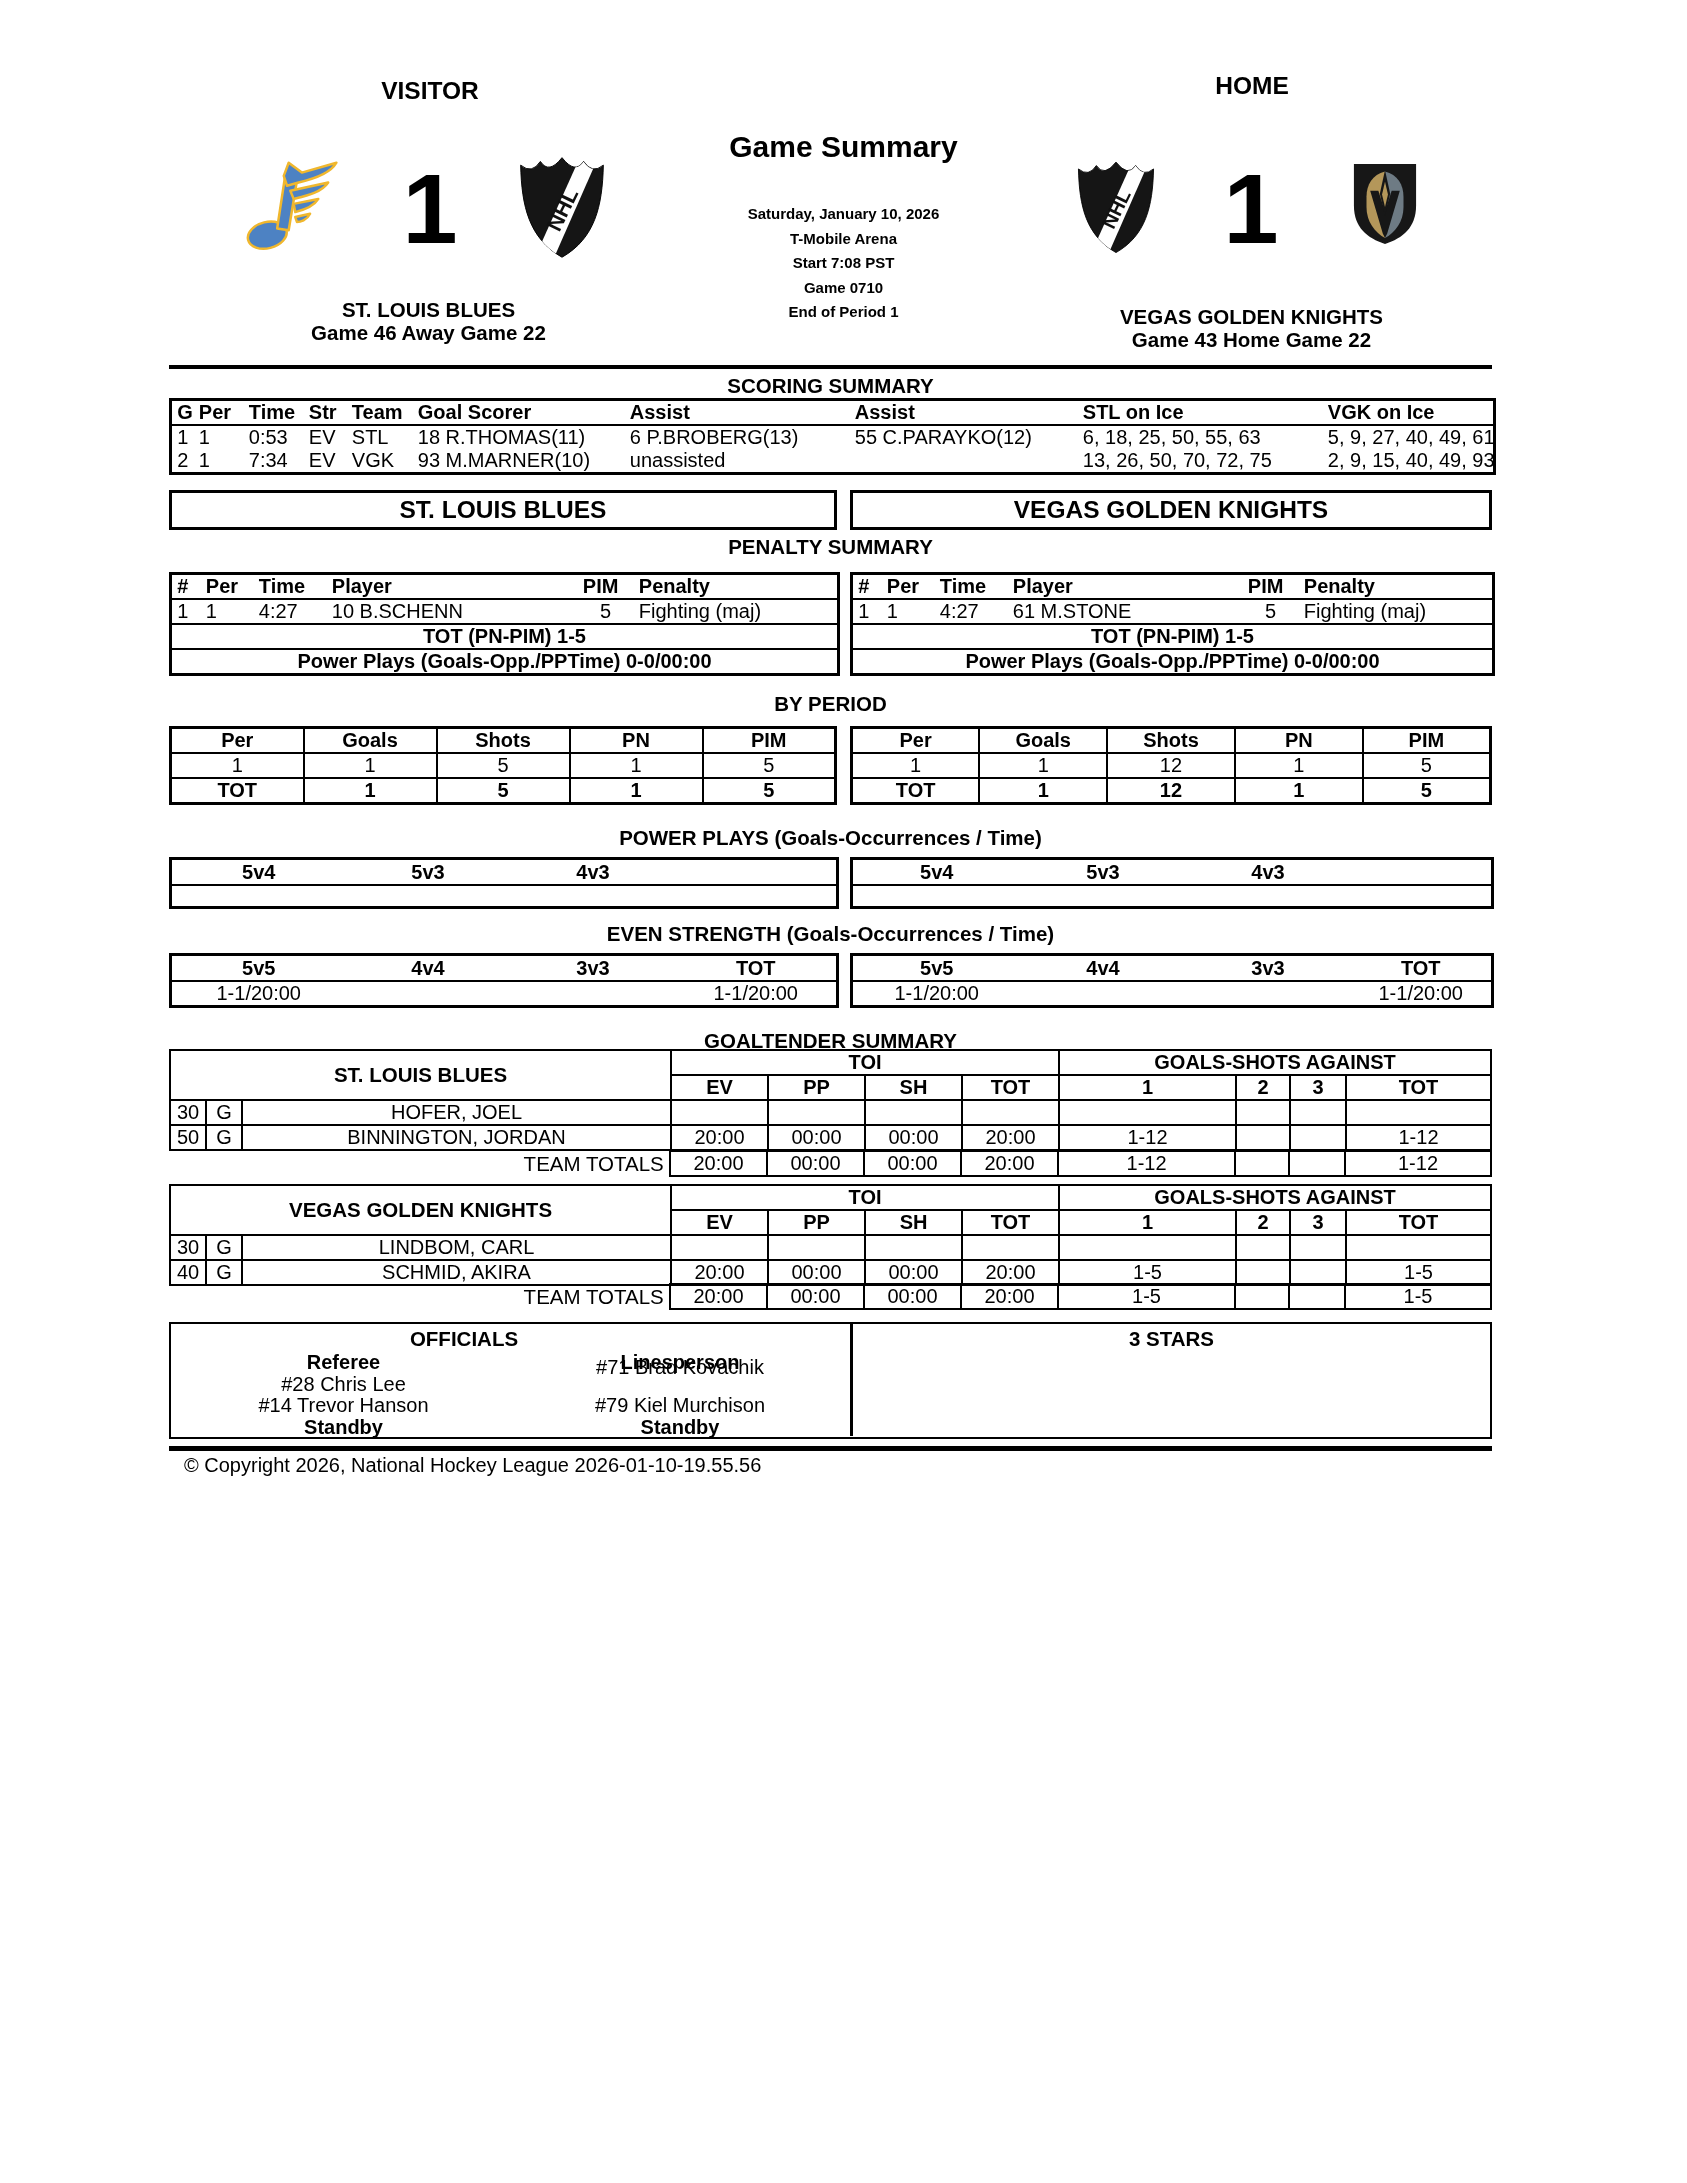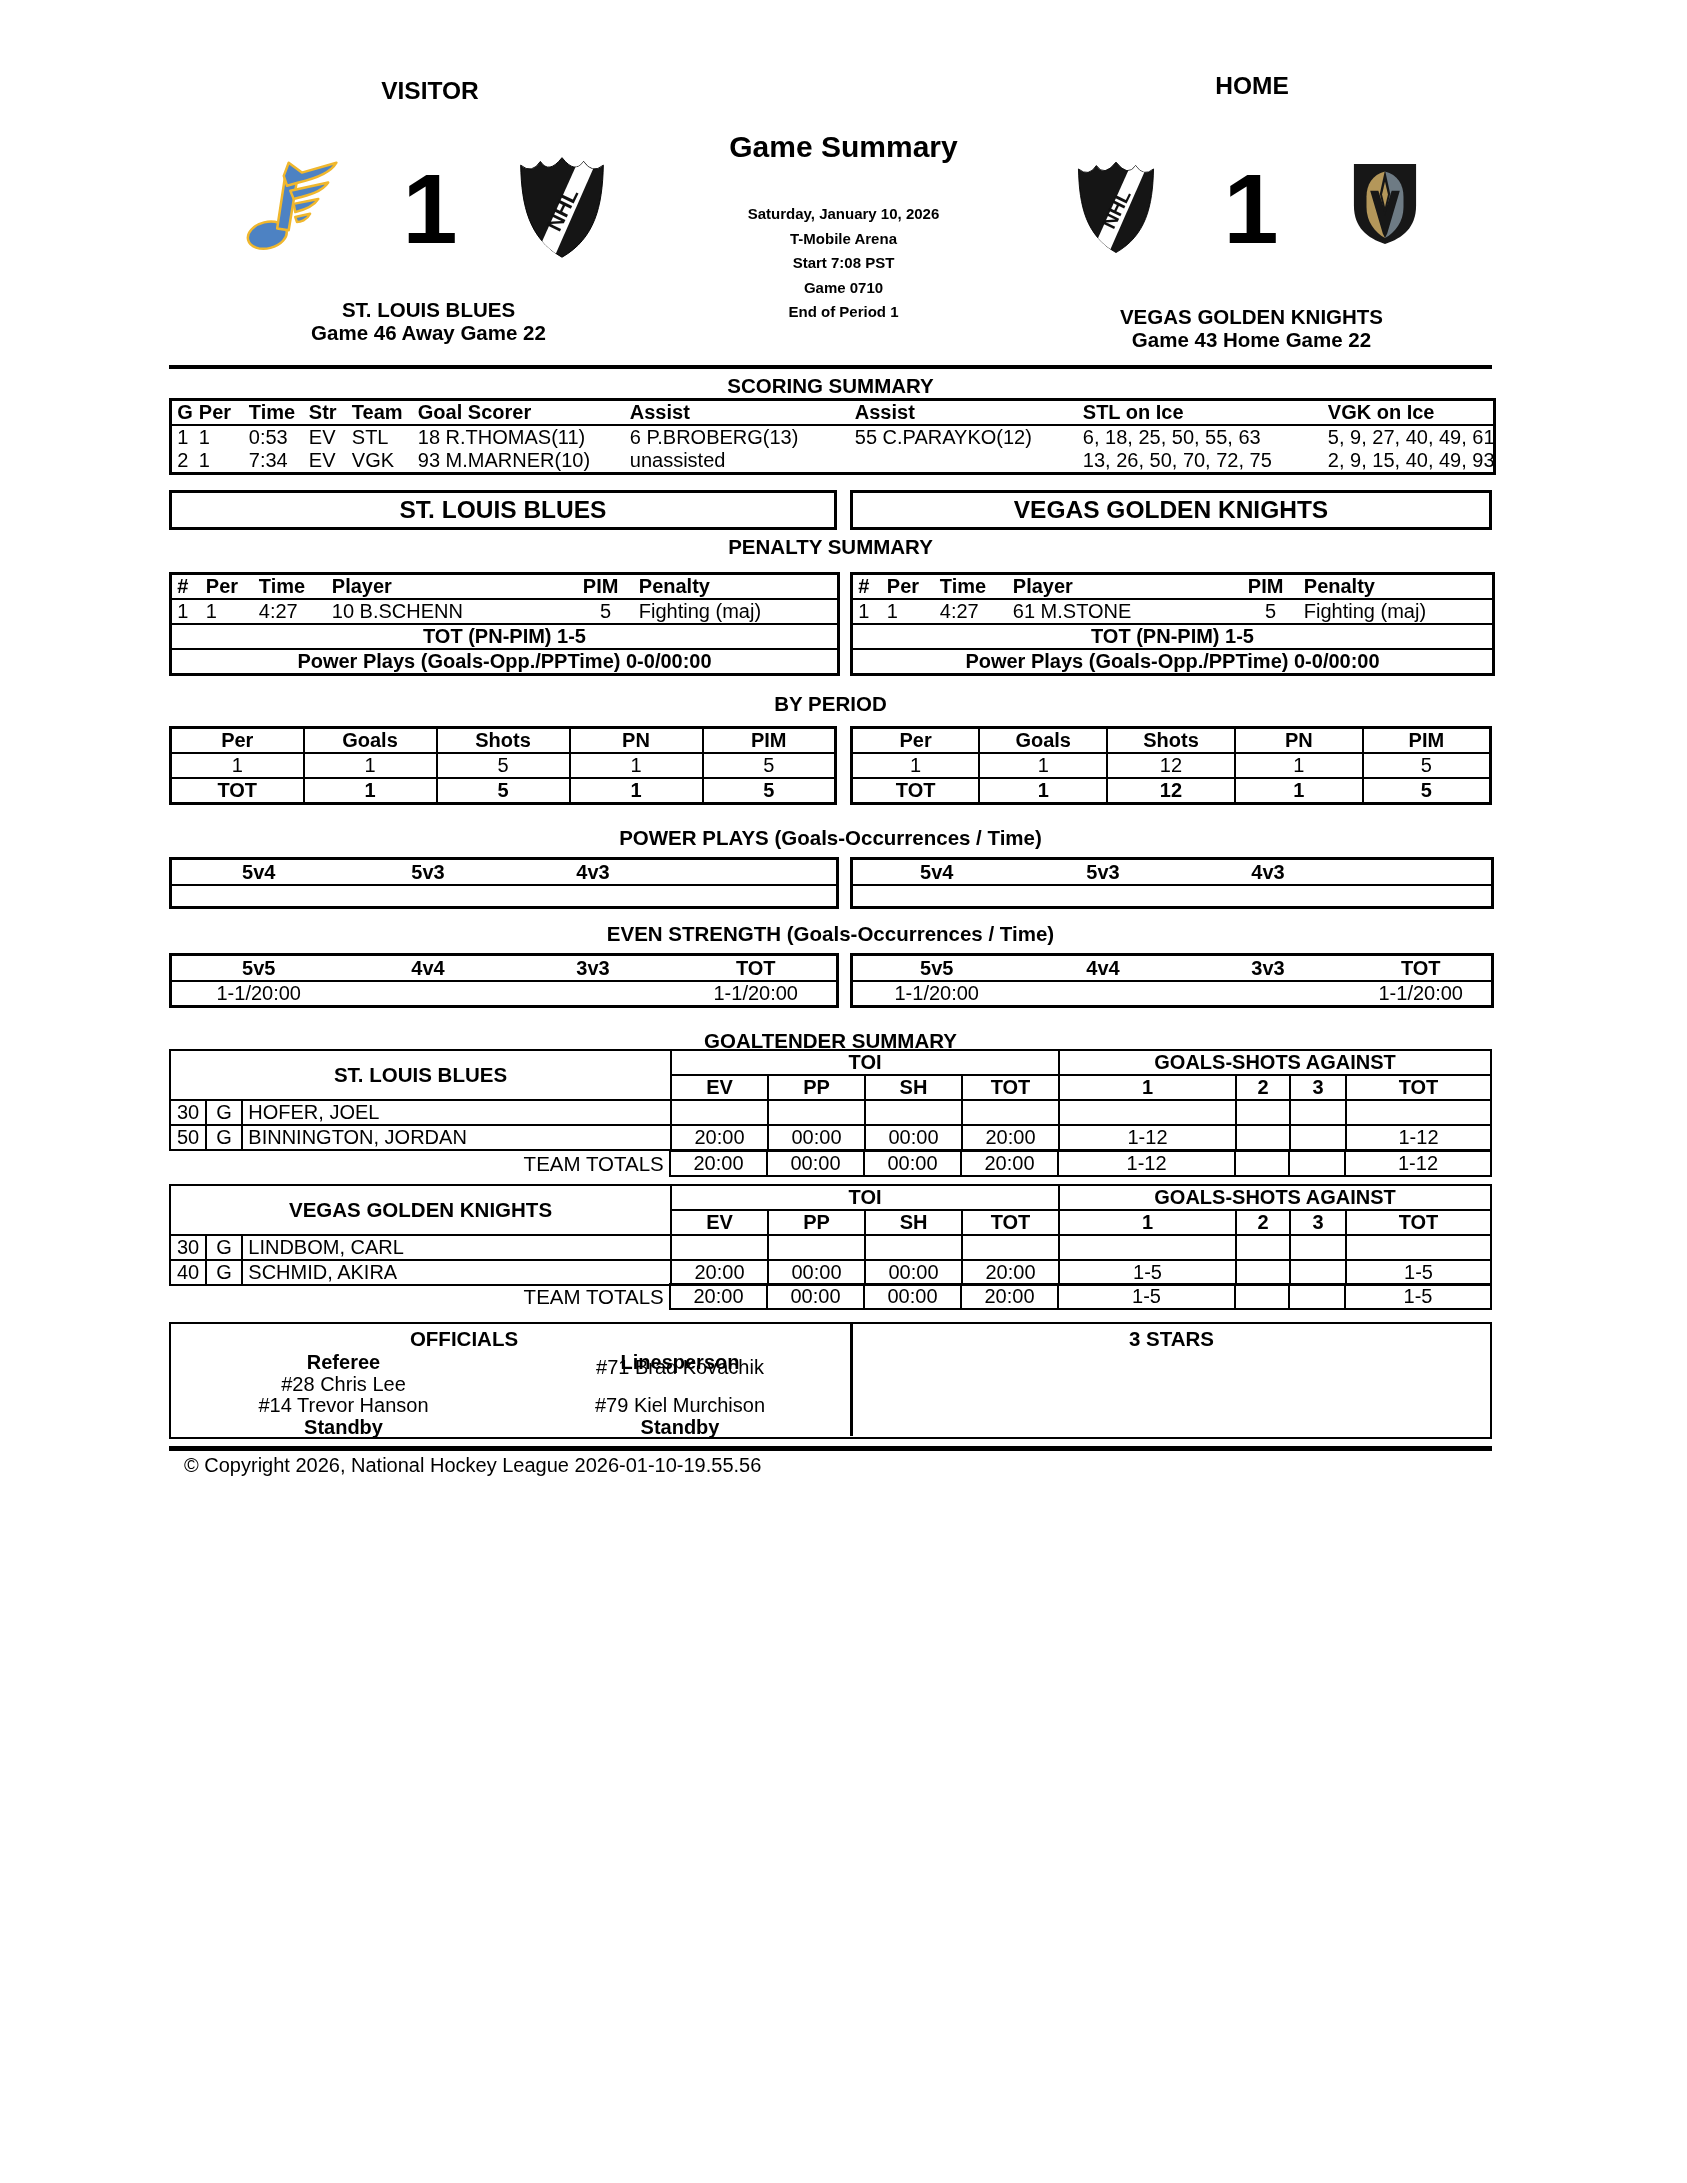--- a/index.html
+++ b/index.html
@@ -27,21 +27,21 @@
   .grid { border:3.3px solid #000; }
   .grid th, .grid td { border:2px solid #000; text-align:center; height:25px; }
   .grid tr.brow td { font-weight:bold; }
 
   .pp { border:3.3px solid #000; }
   .pp th { border-bottom:2px solid #000; text-align:center; height:26.5px; }
   .pp td { text-align:center; height:22px; }
 
   .gt { border:2.6px solid #000; }
   .gt th, .gt td { border:2px solid #000; text-align:center; height:24px; }
-  .gt td.l { text-align:left; }
+  .gt td.l { text-align:center; }
   .gt th.teamname { font-size:20.5px; }
   .gtot td { border:none; font-weight:normal; text-align:center; height:23px; }
   .gtot td.v { border:2px solid #000; }
   .gtot td.lbl { text-align:right; font-size:20.5px; }
 
   .teambar { border:3.3px solid #000; font-size:24.5px; font-weight:bold; text-align:center; line-height:33px; height:40px; }
   .officials-box { border:2.6px solid #000; width:1323px; height:117px; }
   .bigscore { font-size:99px; font-weight:bold; line-height:89px; text-align:center; }
   .hline { background:#000; }
   .names { font-size:20.5px; font-weight:bold; text-align:center; line-height:22.5px; }

